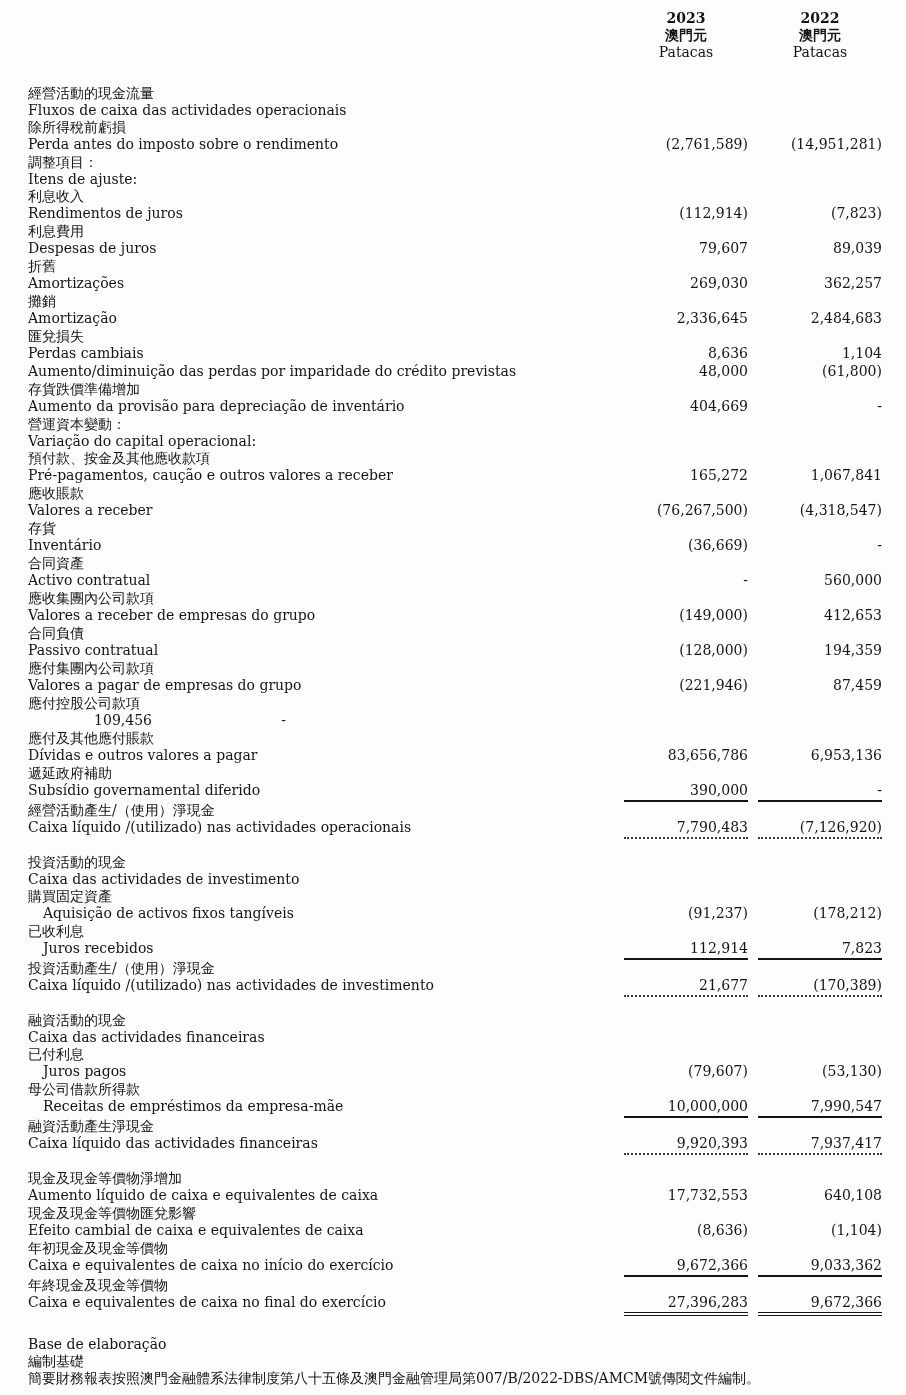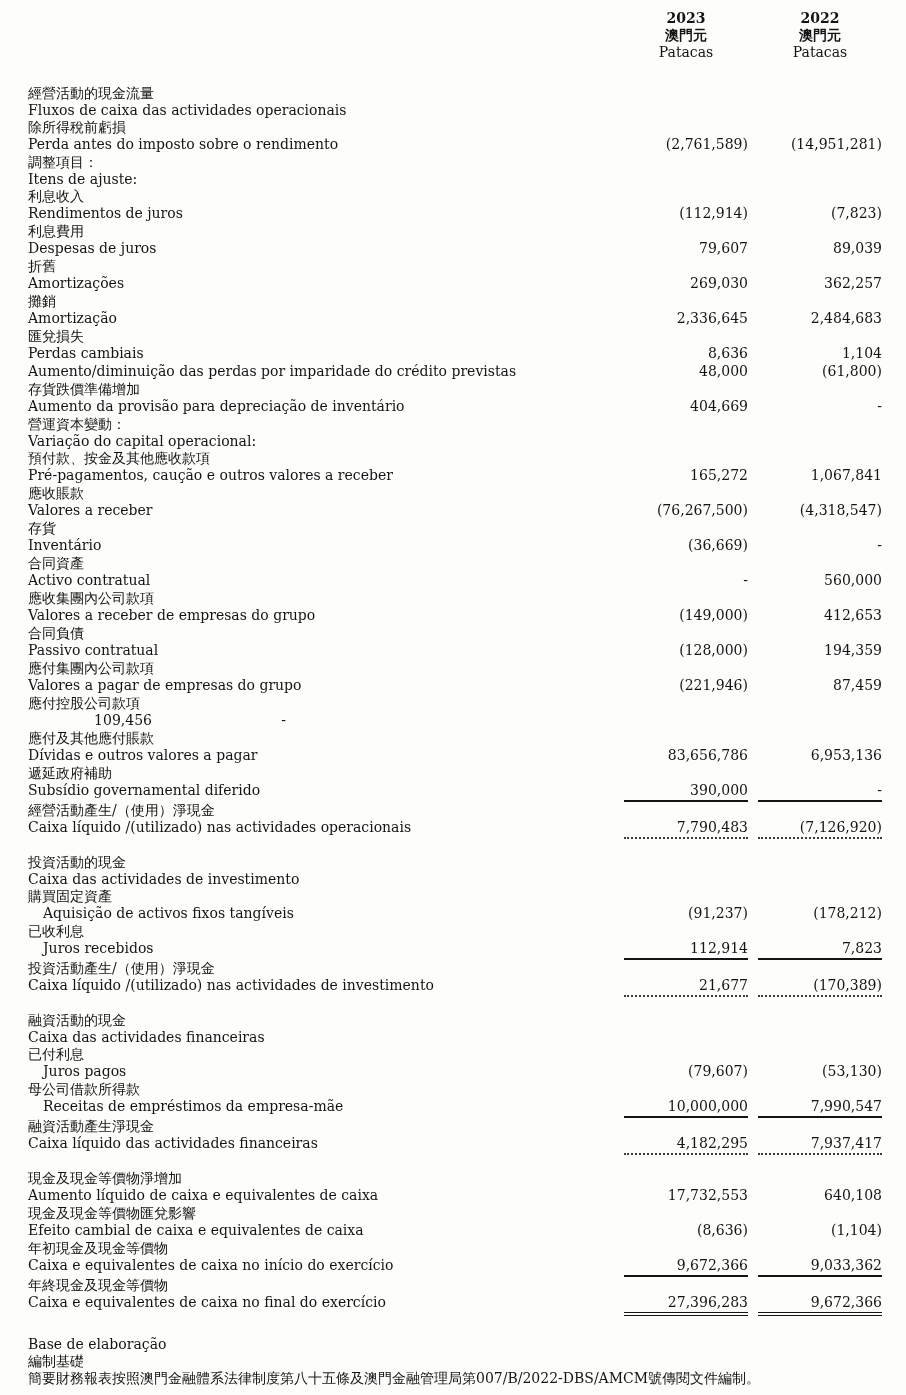--- a/index.html
+++ b/index.html
@@ -214,21 +214,21 @@
         </div>
         <div class="zh-line">母公司借款所得款</div>
         <div class="pt-line cols">
           <div class="lbl indent">Receitas de empréstimos da empresa-mãe</div>
           <div class="c1 u-solid">10,000,000</div>
           <div class="c2 u-solid">7,990,547</div>
         </div>
         <div class="zh-line">融資活動產生淨現金</div>
         <div class="pt-line cols">
           <div class="lbl">Caixa líquido das actividades financeiras</div>
-          <div class="c1 u-dotted">4,182,295</div>
+          <div class="c1 u-dotted">9,920,393</div>
           <div class="c2 u-dotted">7,937,417</div>
         </div>
       </div>
       <div class="section">
         <div class="zh-line bold">現金及現金等價物淨增加</div>
         <div class="pt-line cols bold">
           <div class="lbl">Aumento líquido de caixa e equivalentes de caixa</div>
           <div class="c1">17,732,553</div>
           <div class="c2">640,108</div>
         </div>

